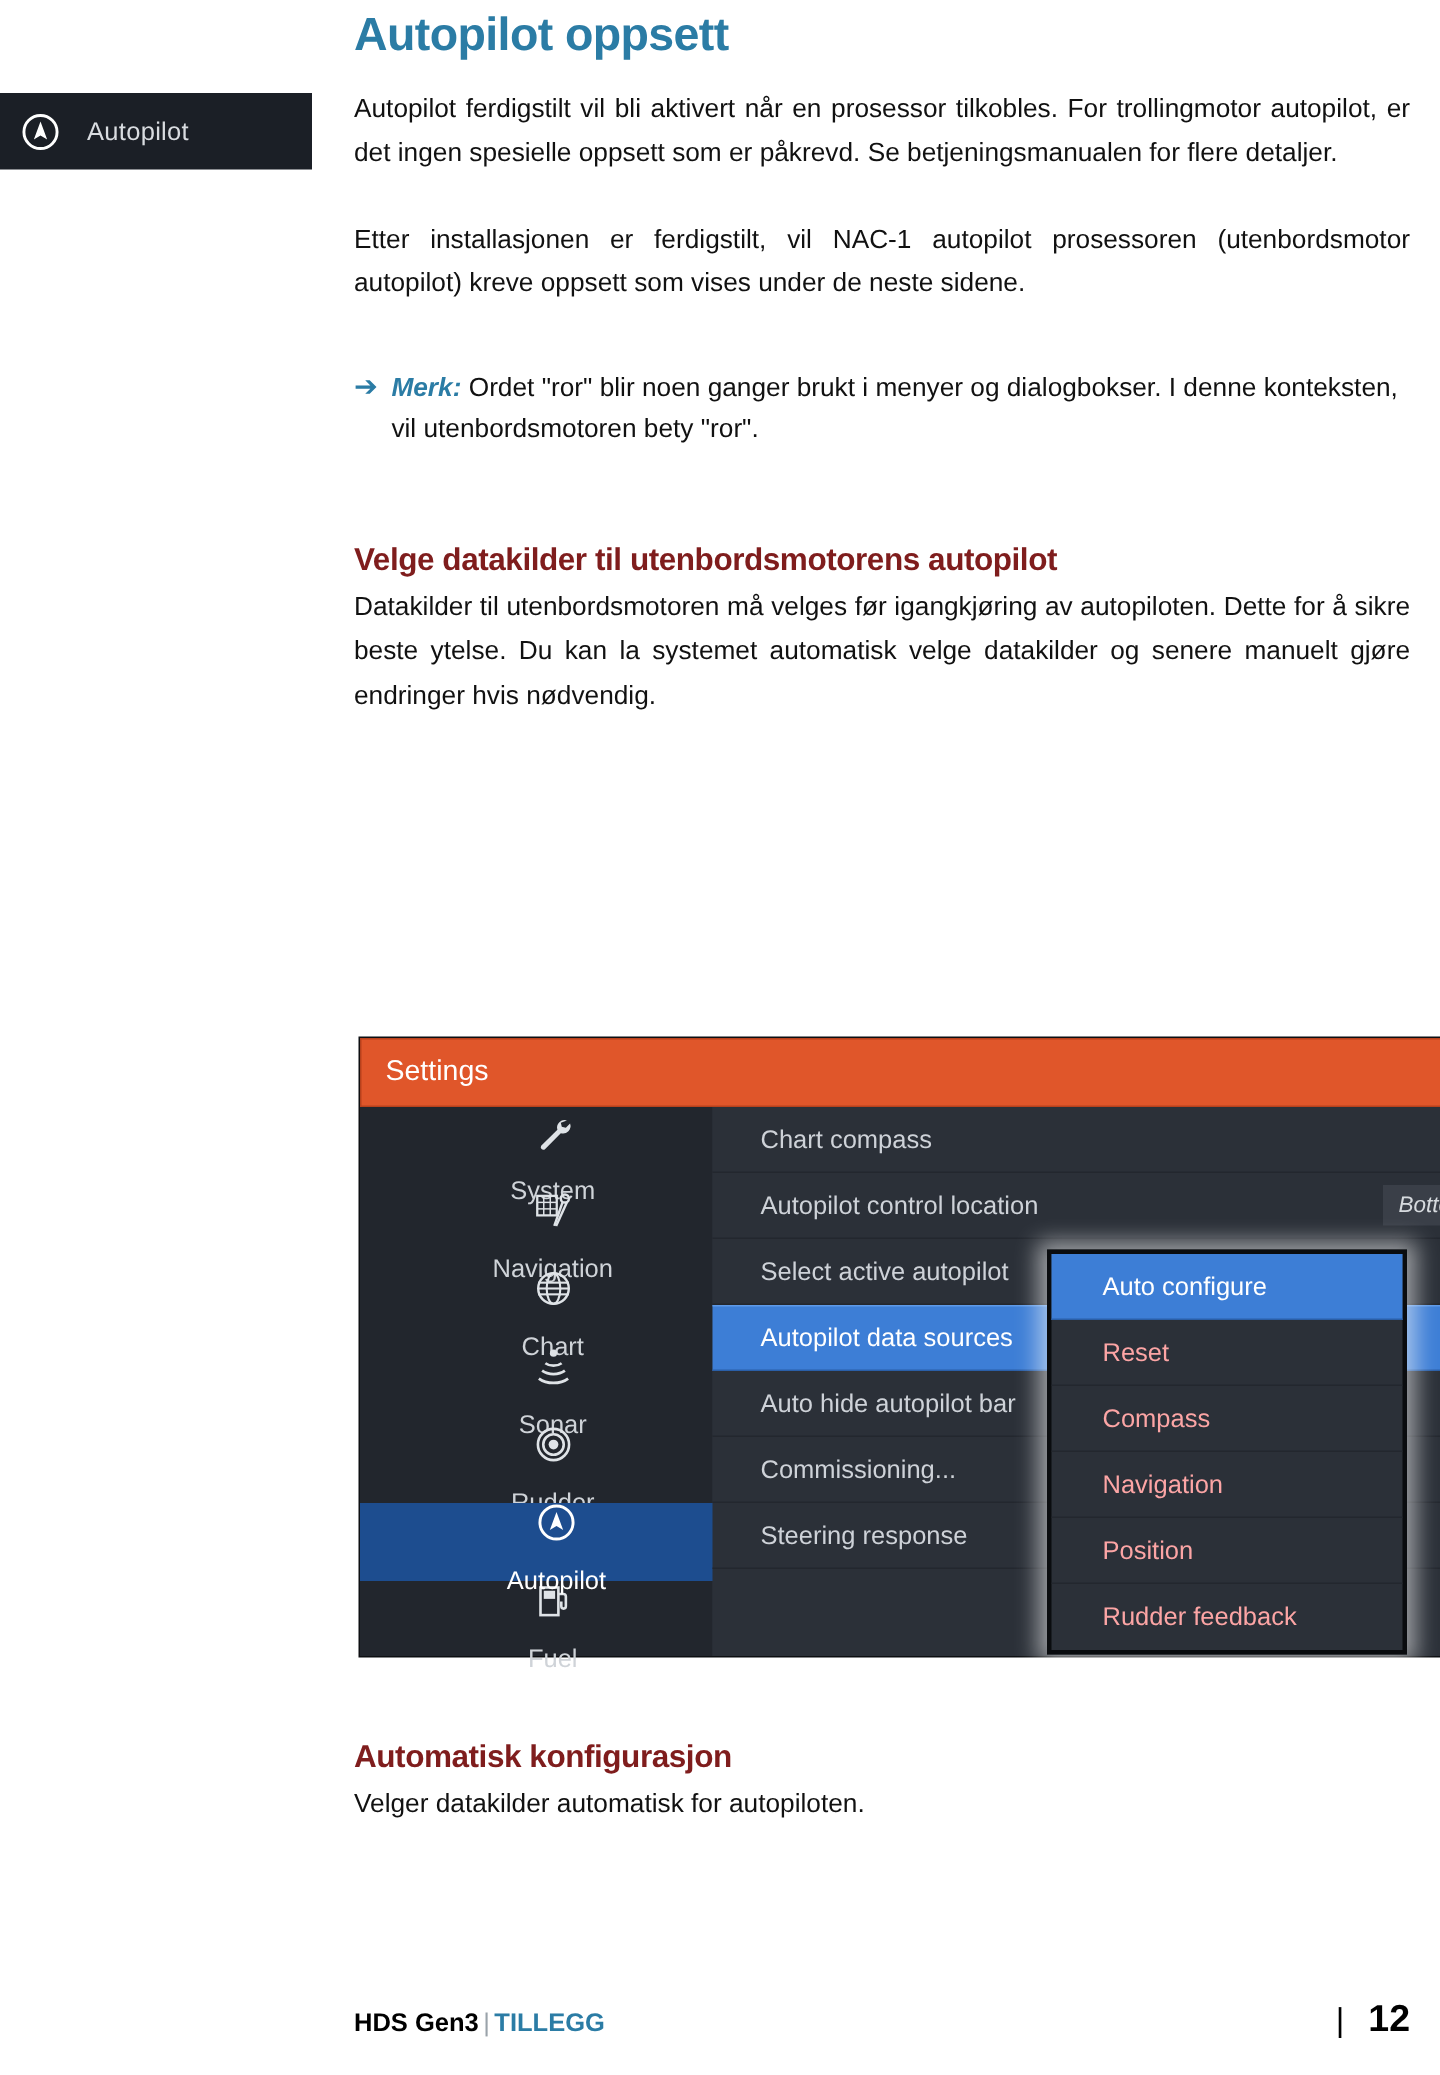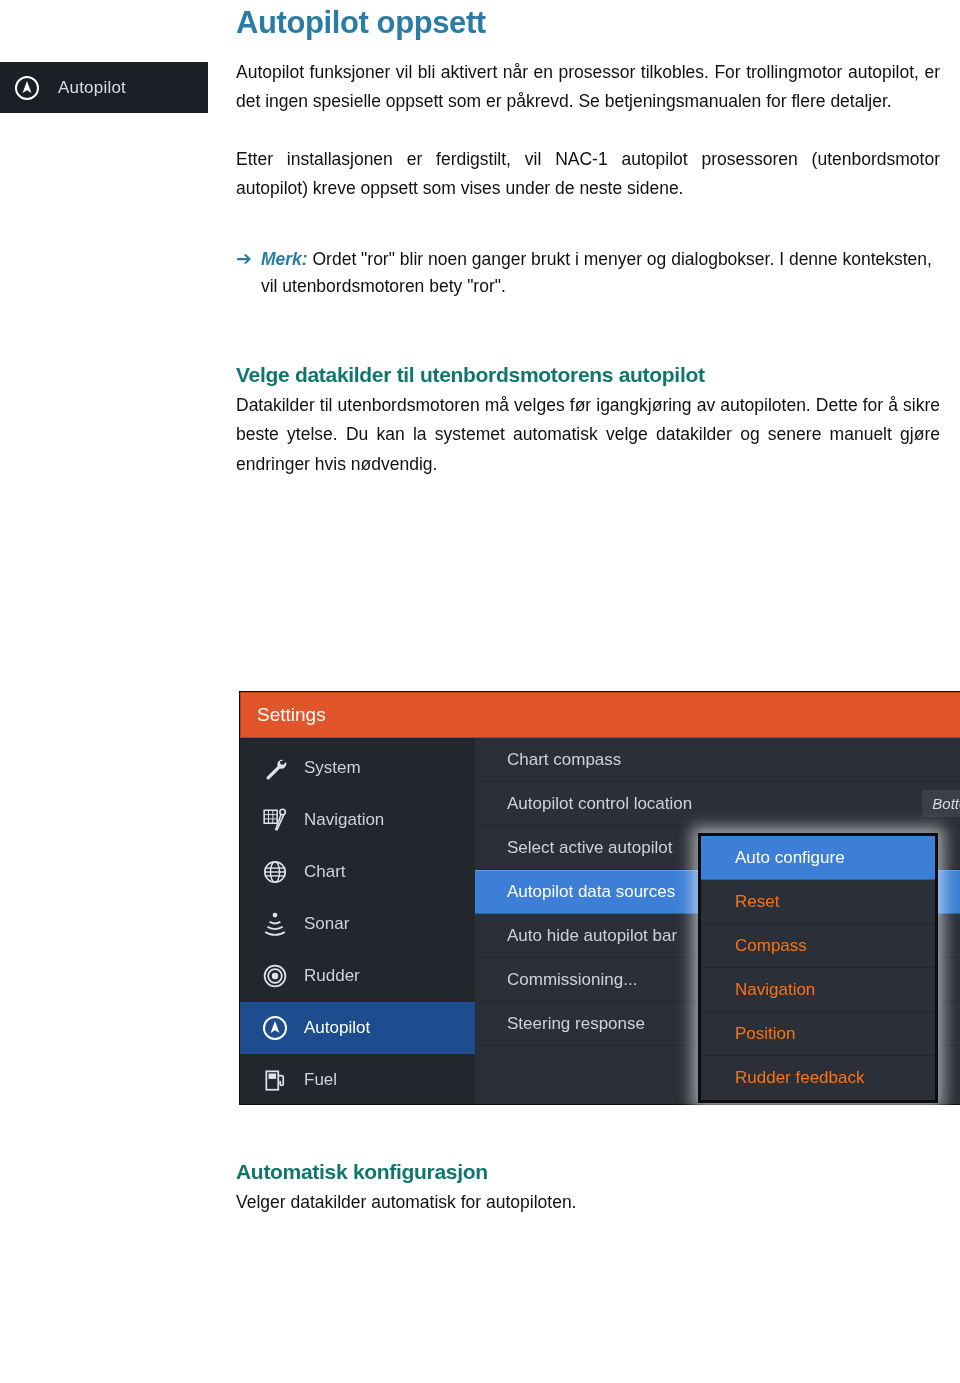--- a/index.html
+++ b/index.html
@@ -48,21 +48,21 @@
   .note {
     margin-top: 40px;
     display: flex; gap: 9px; align-items: baseline;
   }
   .note-arrow { color:#2b7ca5; font-size: 19px; line-height:1.55; flex:0 0 auto;}
   .note-body { font-size: 17.5px; line-height: 1.58; color:#111; }
   .note-lead { color: #2b7ca5; font-weight: bold; font-style: italic; }
 
   h2.sec-title {
     margin-top: 62px;
-    font-size: 21px; font-weight: bold; color:#0f766e;
+    font-size: 21px; font-weight: bold; color:#7f1d1d;
     letter-spacing: -0.3px;
   }
   .p-sec { margin-top: 4px; }
 
   
   .device {
     position: absolute; left: 240px; top: 692px;
     width: 822px; height: 412px;
     background: #2b3038;
     box-shadow: 0 0 0 1px #0d0f12;
@@ -83,21 +83,21 @@
   }
   .device-body { display: flex; height: 366px; }
 
   .dev-sidebar {
     width: 235px; background: #22262d; padding-top: 4px;
     position: relative;
   }
   .dev-item {
     height: 52px; display:flex; align-items:center;
     gap: 16px; padding-left: 22px;
-    color:#cfd3d8; font-size: 17px;
+    color:#cfd3d8; font-size: 17px; flex-direction: column;
   }
   .dev-item.sel {
     background: #1d4d8f;
     color: #ffffff;
     width: 240px;
     position: relative;
   }
   .dev-item.sel::after {
     content:""; position:absolute; right:-16px; top:0;
     width:0; height:0;
@@ -134,21 +134,21 @@
   
   .popup {
     position: absolute; left: 458px; top: 141px;
     width: 240px; background:#2b3038;
     border: 3px solid #0a0c0f;
     box-shadow: 0 0 14px 6px rgba(255,255,255,0.55);
     z-index: 5;
   }
   .popup-item {
     height: 44px; display:flex; align-items:center;
-    padding-left: 34px; color:#f97316; font-size: 17px;
+    padding-left: 34px; color:#fca5a5; font-size: 17px;
     border-bottom: 1px solid #23272e;
   }
   .popup-item.sel { background:#3d7ed6; color:#fff; border-bottom:1px solid #2a5fa8; }
   .popup-item:last-child { border-bottom: none; }
 
   
   .footer {
     position: absolute; left: 236px; bottom: 22px;
     width: 704px;
     display:flex; align-items:baseline; justify-content:space-between;
@@ -171,21 +171,21 @@
         <circle cx="12" cy="12" r="10.2" fill="none" stroke="#ffffff" stroke-width="1.8"></circle>
         <path d="M12 5.6 L16.1 16.6 L12 14.1 L7.9 16.6 Z" fill="#ffffff"></path>
       </svg>
     </span>
     <span class="margin-badge-label">Autopilot</span>
   </div>
 
   <div class="content">
     <h1 class="doc-title">Autopilot oppsett</h1>
 
-    <p class="body p-intro">Autopilot funksjoner vil bli aktivert når en prosessor tilkobles. For trollingmotor autopilot, er det ingen spesielle oppsett som er påkrevd. Se betjeningsmanualen for flere detaljer.</p>
+    <p class="body p-intro">Autopilot ferdigstilt vil bli aktivert når en prosessor tilkobles. For trollingmotor autopilot, er det ingen spesielle oppsett som er påkrevd. Se betjeningsmanualen for flere detaljer.</p>
 
     <p class="body p-second">Etter installasjonen er ferdigstilt, vil NAC-1 autopilot prosessoren (utenbordsmotor autopilot) kreve oppsett som vises under de neste sidene.</p>
 
     <div class="note">
       <span class="note-arrow">➔</span>
       <span class="note-body"><span class="note-lead">Merk:</span><span> Ordet "ror" blir noen ganger brukt i menyer og dialogbokser. I denne konteksten, vil utenbordsmotoren bety "ror".</span></span>
     </div>
 
     <h2 class="sec-title">Velge datakilder til utenbordsmotorens autopilot</h2>
     <p class="body p-sec">Datakilder til utenbordsmotoren må velges før igangkjøring av autopiloten. Dette for å sikre beste ytelse. Du kan la systemet automatisk velge datakilder og senere manuelt gjøre endringer hvis nødvendig.</p>
@@ -347,14 +347,23 @@
         <span>Rudder feedback</span>
       </div>
     </div>
   </div>
 
   <div class="content" style="top: 1160px;">
     <h2 class="sec-title" style="margin-top:0;">Automatisk konfigurasjon</h2>
     <p class="body nojust p-sec">Velger datakilder automatisk for autopiloten.</p>
   </div>
 
+  <div class="footer">
+    <div class="footer-left">
+      <span>HDS Gen3</span><span class="footer-sep">|</span><span class="footer-brand">TILLEGG</span>
+    </div>
+    <div class="footer-right">
+      <span class="footer-rule">|</span>
+      <span class="footer-page">12</span>
+    </div>
+  </div>
 
 </div>
 
 </body></html>

